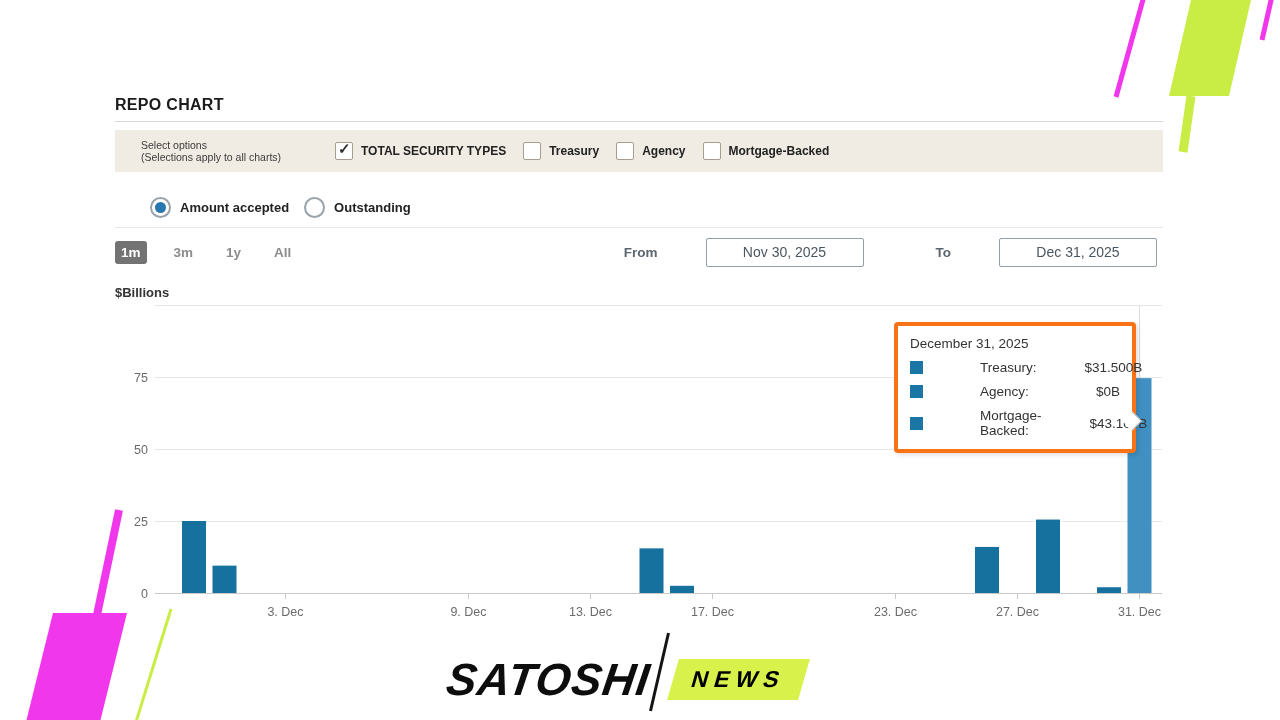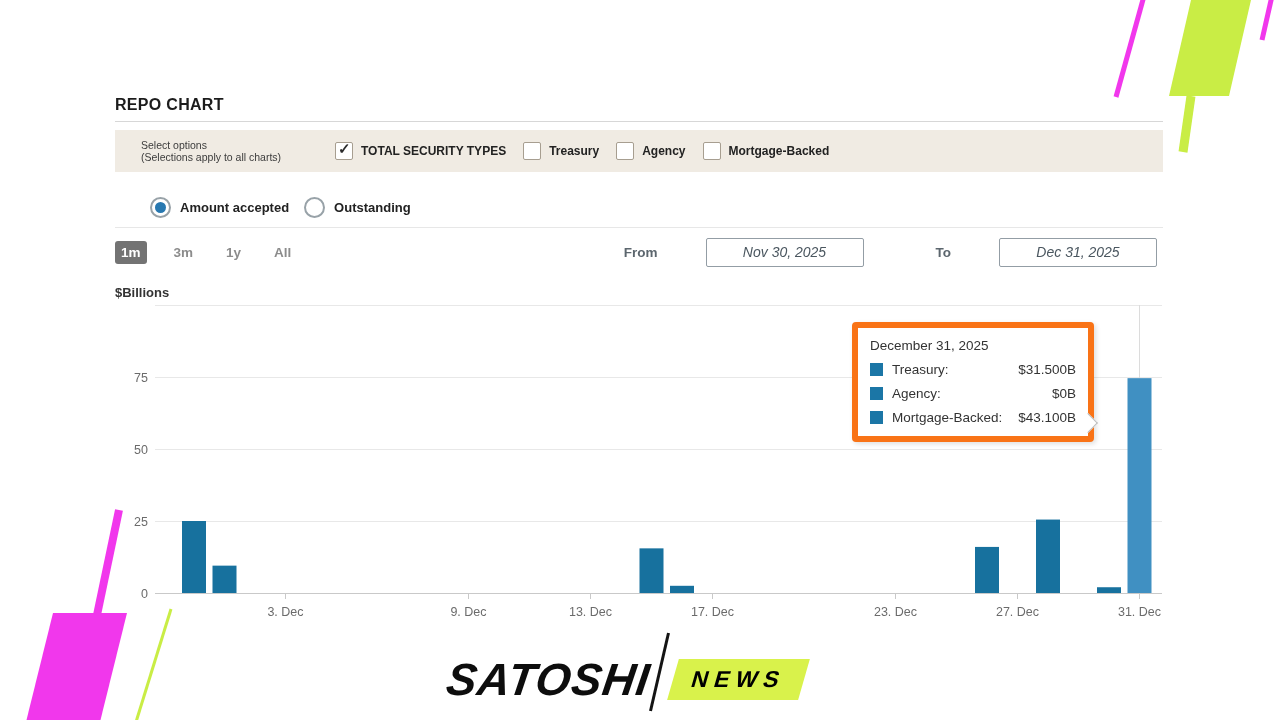--- a/index.html
+++ b/index.html
@@ -33,33 +33,33 @@
   
   #range-row{position:absolute;left:115px;top:238px;width:1048px;height:28px;display:flex;
              align-items:center;}
   #range-group{display:flex;align-items:center;gap:21px;}
   .rbtn{border:none;background:transparent;font-family:inherit;font-size:13.5px;font-weight:bold;
         color:#8c8c8c;padding:4px 6px;cursor:pointer;}
   .rbtn.active{background:#737373;color:#fff;border-radius:3px;}
   #date-group{margin-left:auto;display:flex;align-items:center;padding-right:6px;gap:36px;}
   .date-label{font-size:13.5px;font-weight:bold;color:#5c666e;}
   .date-input{width:152px;height:25px;border:1px solid #939da5;background:#fff;border-radius:2px;
-        font-family:inherit;font-size:14px;color:#4a565f;text-align:center;margin:0 0 0 12px;font-style:italic;}
+        font-family:inherit;font-size:14px;color:#4a565f;text-align:center;margin:0 0 0 12px;}
   #to-label{margin-left:36px;}
   
   #ylabel{position:absolute;left:115px;top:285px;font-size:13px;font-weight:600;color:#333;}
   #chart-svg{position:absolute;left:0;top:0;z-index:1;}
   
-  #tooltip{position:absolute;left:852px;top:322px;width:242px;box-sizing:border-box;
-           background:#fff;border:6px solid #f97316;border-radius:4px;padding:10px 12px 11px;
+  #tooltip{position:absolute;left:894px;top:322px;width:242px;box-sizing:border-box;
+           background:#fff;border:4px solid #f97316;border-radius:4px;padding:10px 12px 11px;
            box-shadow:2px 2px 5px rgba(0,0,0,.13);z-index:5;}
   .tt-arrow{position:absolute;right:-7px;top:88px;width:13px;height:13px;background:#fff;
             border-top:1px solid #bdbdbd;border-right:1px solid #bdbdbd;transform:rotate(45deg);}
   .tt-title{font-size:13.5px;color:#333;margin-bottom:6px;}
-  .tt-row{display:flex;align-items:center;margin-top:9px;font-size:13.5px;color:#333;}
+  .tt-row{display:flex;align-items:center;margin-top:9px;font-size:13.5px;color:#333;gap:48px;}
   .tt-marker{width:13px;height:13px;margin-right:9px;flex:0 0 auto;}
   .tt-value{margin-left:auto;}
   
   #logo{position:absolute;left:447px;top:646px;display:flex;align-items:center;z-index:6;}
   #logo-text{font-weight:bold;font-style:italic;font-size:45px;letter-spacing:1px;color:#0d0d0d;
              transform:skewX(-8deg);line-height:1;}
   #logo-slash{width:3px;height:80px;background:#141414;transform:rotate(13deg);
               margin:-14px 12px 0 8px;}
   #logo-badge{transform:skewX(-16deg);padding:9px 19px;}
   #badge-text{font-weight:bold;font-size:23px;letter-spacing:6px;color:#000;line-height:1;}

